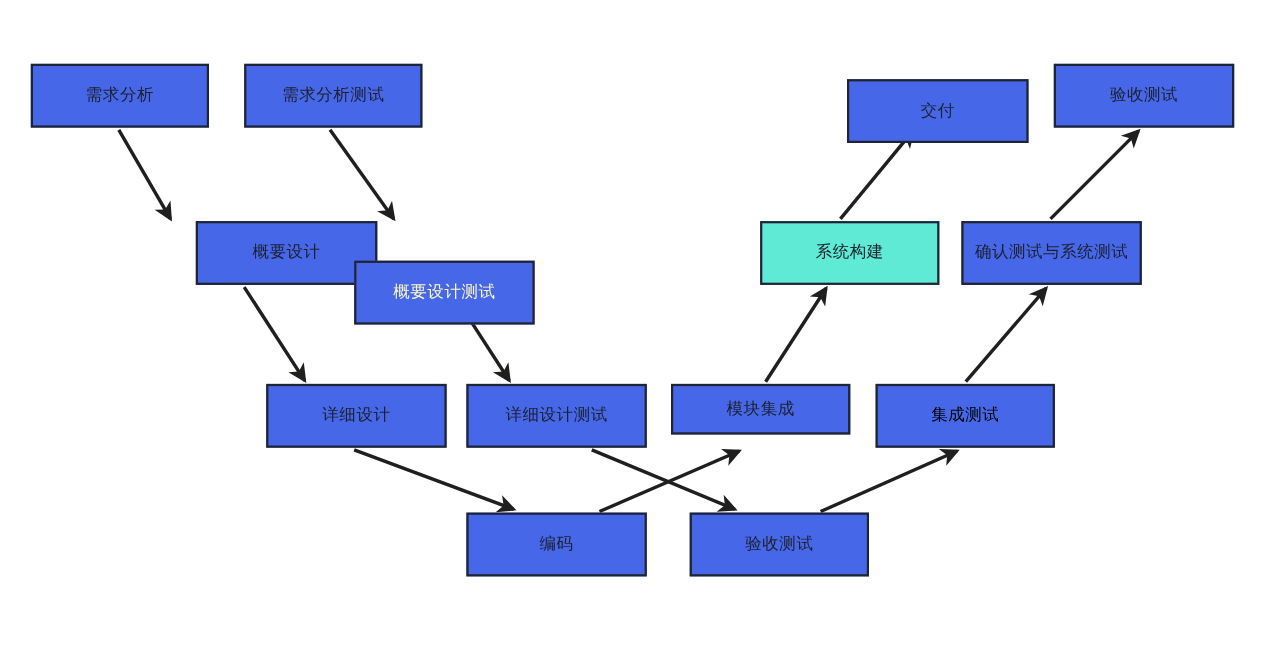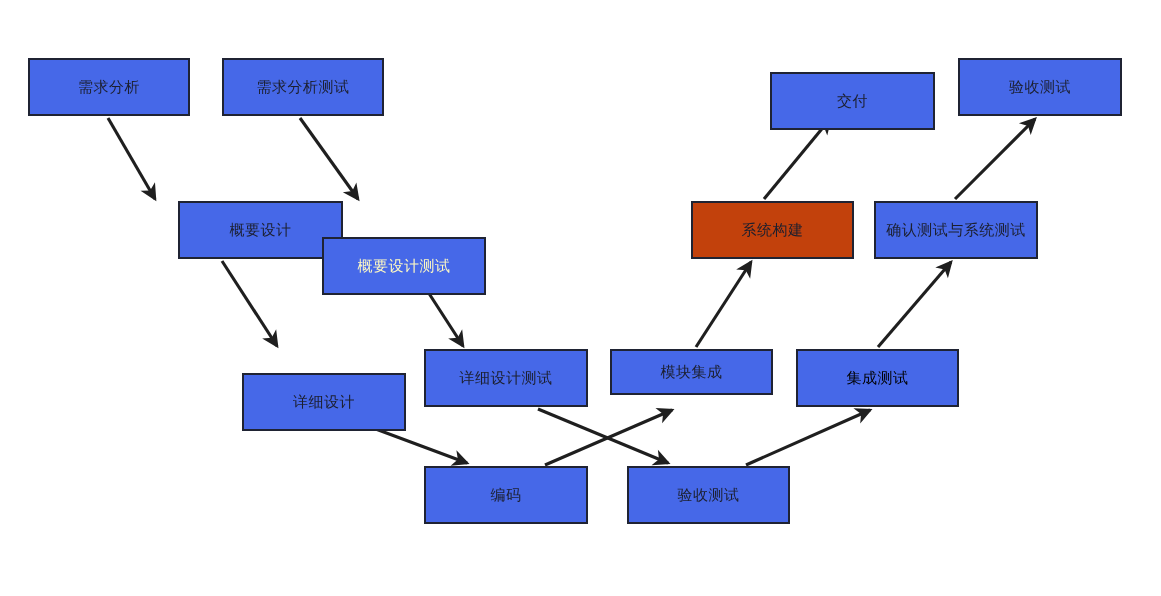--- a/index.html
+++ b/index.html
@@ -84,27 +84,27 @@
       </div>
       <div class="node" style="left: 958px; top: 58px; width: 164px; height: 58px; background: rgb(70, 104, 232); border-color: rgb(31, 35, 51); color: rgb(28, 31, 46);">
         <span>验收测试</span>
       </div>
       <div class="node" style="left: 134px; top: 201px; width: 165px; height: 58px; background: rgb(70, 104, 232); border-color: rgb(31, 35, 51); color: rgb(28, 31, 46); margin-left: 44px;">
         <span>概要设计</span>
       </div>
       <div class="node" style="left: 322px; top: 201px; width: 164px; height: 58px; background: rgb(70, 104, 232); border-color: rgb(31, 35, 51); color: #fef9c3; margin-top: 36px;">
         <span>概要设计测试</span>
       </div>
-      <div class="node" style="left: 691px; top: 201px; width: 163px; height: 58px; background: #c2410c; border-color: rgb(31, 35, 51); color: rgb(28, 31, 46);">
+      <div class="node" style="left: 691px; top: 201px; width: 163px; height: 58px; background: #5eead4; border-color: rgb(31, 35, 51); color: rgb(28, 31, 46);">
         <span>系统构建</span>
       </div>
       <div class="node" style="left: 874px; top: 201px; width: 164px; height: 58px; background: rgb(70, 104, 232); border-color: rgb(31, 35, 51); color: rgb(28, 31, 46);">
         <span style="max-width: 146px;">确认测试与系统测试</span>
       </div>
-      <div class="node" style="left: 242px; top: 349px; width: 164px; height: 58px; background: rgb(70, 104, 232); border-color: rgb(31, 35, 51); color: rgb(28, 31, 46); margin-top: 24px;">
+      <div class="node" style="left: 242px; top: 349px; width: 164px; height: 58px; background: rgb(70, 104, 232); border-color: rgb(31, 35, 51); color: rgb(28, 31, 46);">
         <span>详细设计</span>
       </div>
       <div class="node" style="left: 424px; top: 349px; width: 164px; height: 58px; background: rgb(70, 104, 232); border-color: rgb(31, 35, 51); color: rgb(28, 31, 46);">
         <span>详细设计测试</span>
       </div>
       <div class="node" style="left: 610px; top: 349px; width: 163px; height: 46px; background: rgb(70, 104, 232); border-color: rgb(31, 35, 51); color: rgb(28, 31, 46);">
         <span>模块集成</span>
       </div>
       <div class="node" style="left: 796px; top: 349px; width: 163px; height: 58px; background: rgb(70, 104, 232); border-color: rgb(31, 35, 51); color: #000000;">
         <span>集成测试</span>

